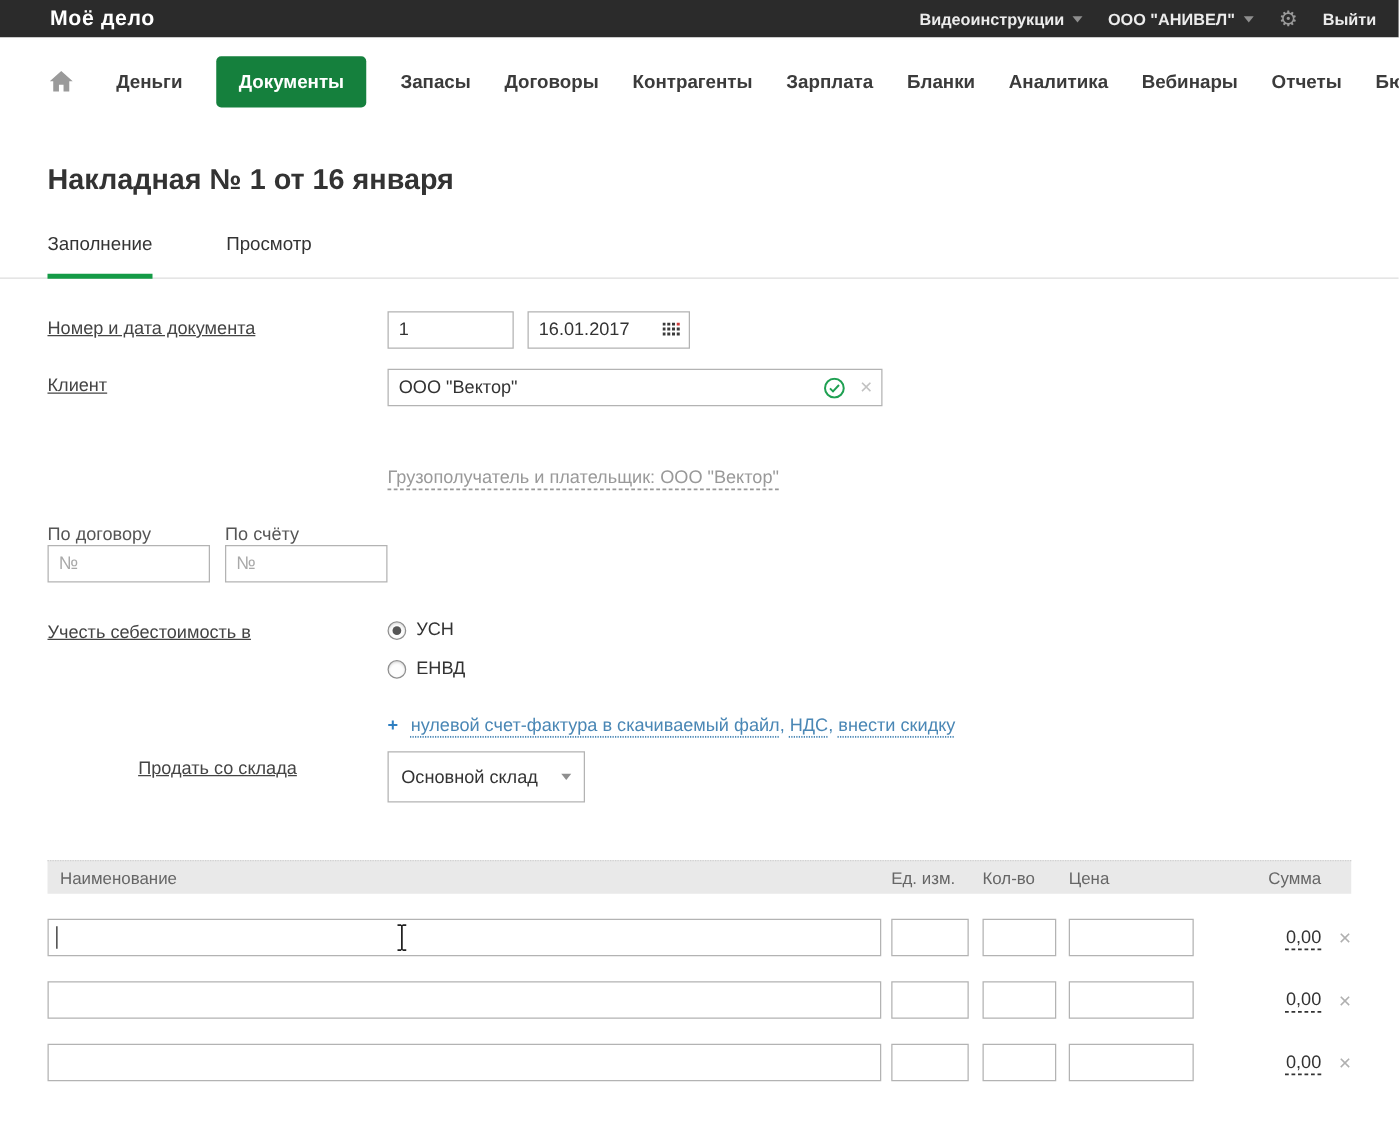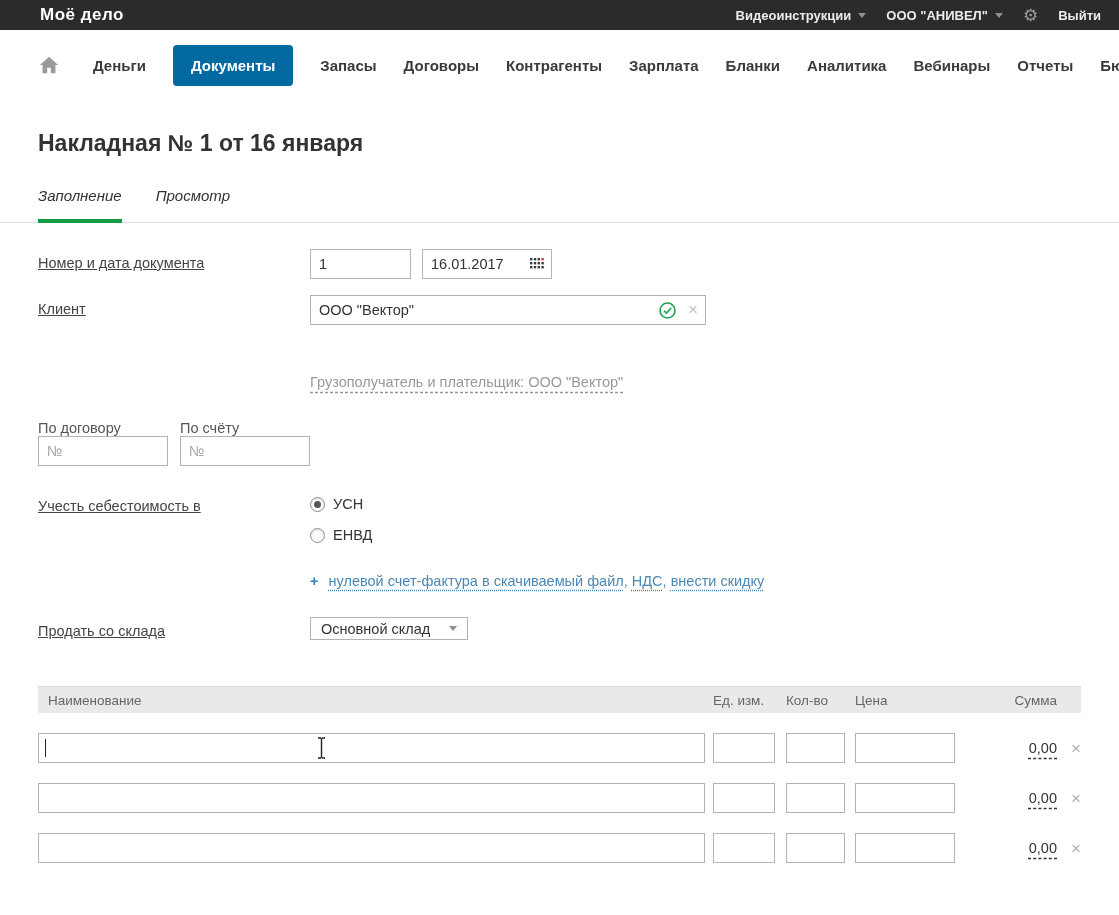--- a/index.html
+++ b/index.html
@@ -31,26 +31,26 @@
   .nav {
     height:70px; background:#fff; display:flex; align-items:center;
     padding:0 38px; gap:27px;text-align:right;
   }
   .home { width:22px; height:22px; margin-right:6px; cursor:pointer; flex:none; }
   .nav-item {
     font-size:15px; font-weight:bold; color:#3b3b3b; cursor:pointer; white-space:nowrap;
     padding:12px 0;
   }
   .nav-item.active {
-    background:#0369a1; color:#fff; padding:12px 18px; border-radius:4px;
+    background:#15803d; color:#fff; padding:12px 18px; border-radius:4px;
   }
 
   
   .page-title { margin:30px 38px 0; font-size:23px; font-weight:bold; color:#333; }
-  .tabs { margin-top:30px; padding:0 38px; border-bottom:1px solid #ddd; display:flex; gap:34px;font-style:italic; }
+  .tabs { margin-top:30px; padding:0 38px; border-bottom:1px solid #ddd; display:flex; gap:59px; }
   .tab { font-size:15px; color:#333; padding-bottom:15px; cursor:pointer; position:relative; }
   .tab.active { border-bottom:4px solid #149b46; margin-bottom:-1px; }
 
   
   .form { padding:26px 38px 0; }
   .form-row { display:flex; align-items:flex-start; }
   .form-label { width:272px; flex:none; font-size:14.5px; color:#444; padding-top:6px;text-decoration:underline; }
 
   .tb {
     height:30px; border:1px solid #b3b3b3; font-size:14.5px; color:#333;
@@ -94,23 +94,23 @@
   .radio.checked::after { content:""; width:7px; height:7px; border-radius:50%; background:#555; }
 
   .row-links { margin:30px 0 0 272px; font-size:14.5px; }
   .plus { color:#2f7fc1; font-weight:bold; margin-right:6px; }
   .blue-link {
     color:#4a87b5; text-decoration:underline; text-decoration-style:dotted;
     text-underline-offset:4px; cursor:pointer;
   }
   .link-sep { color:#4a87b5; }
 
-  .row-warehouse { margin-top:28px; }
+  .row-warehouse { margin-top:12px;text-align:center; }
   .select-box {
-    width:158px; height:23px; border:1px solid #b3b3b3; background:#fff;
+    width:158px; height:41px; border:1px solid #b3b3b3; background:#fff;
     display:flex; align-items:center; padding:0 10px; font-size:14.5px; color:#333; cursor:pointer;
   }
   .select-box .tri { margin-left:auto; border-top-color:#8f8f8f; }
 
   
   .items { margin:46px 38px 0; width:1043px; }
   .items-head {
     display:flex; align-items:center; height:27px; background:#e9e9e9;
     border-top:1px dotted #d0d0d0; font-size:13.5px; color:#666;
   }

